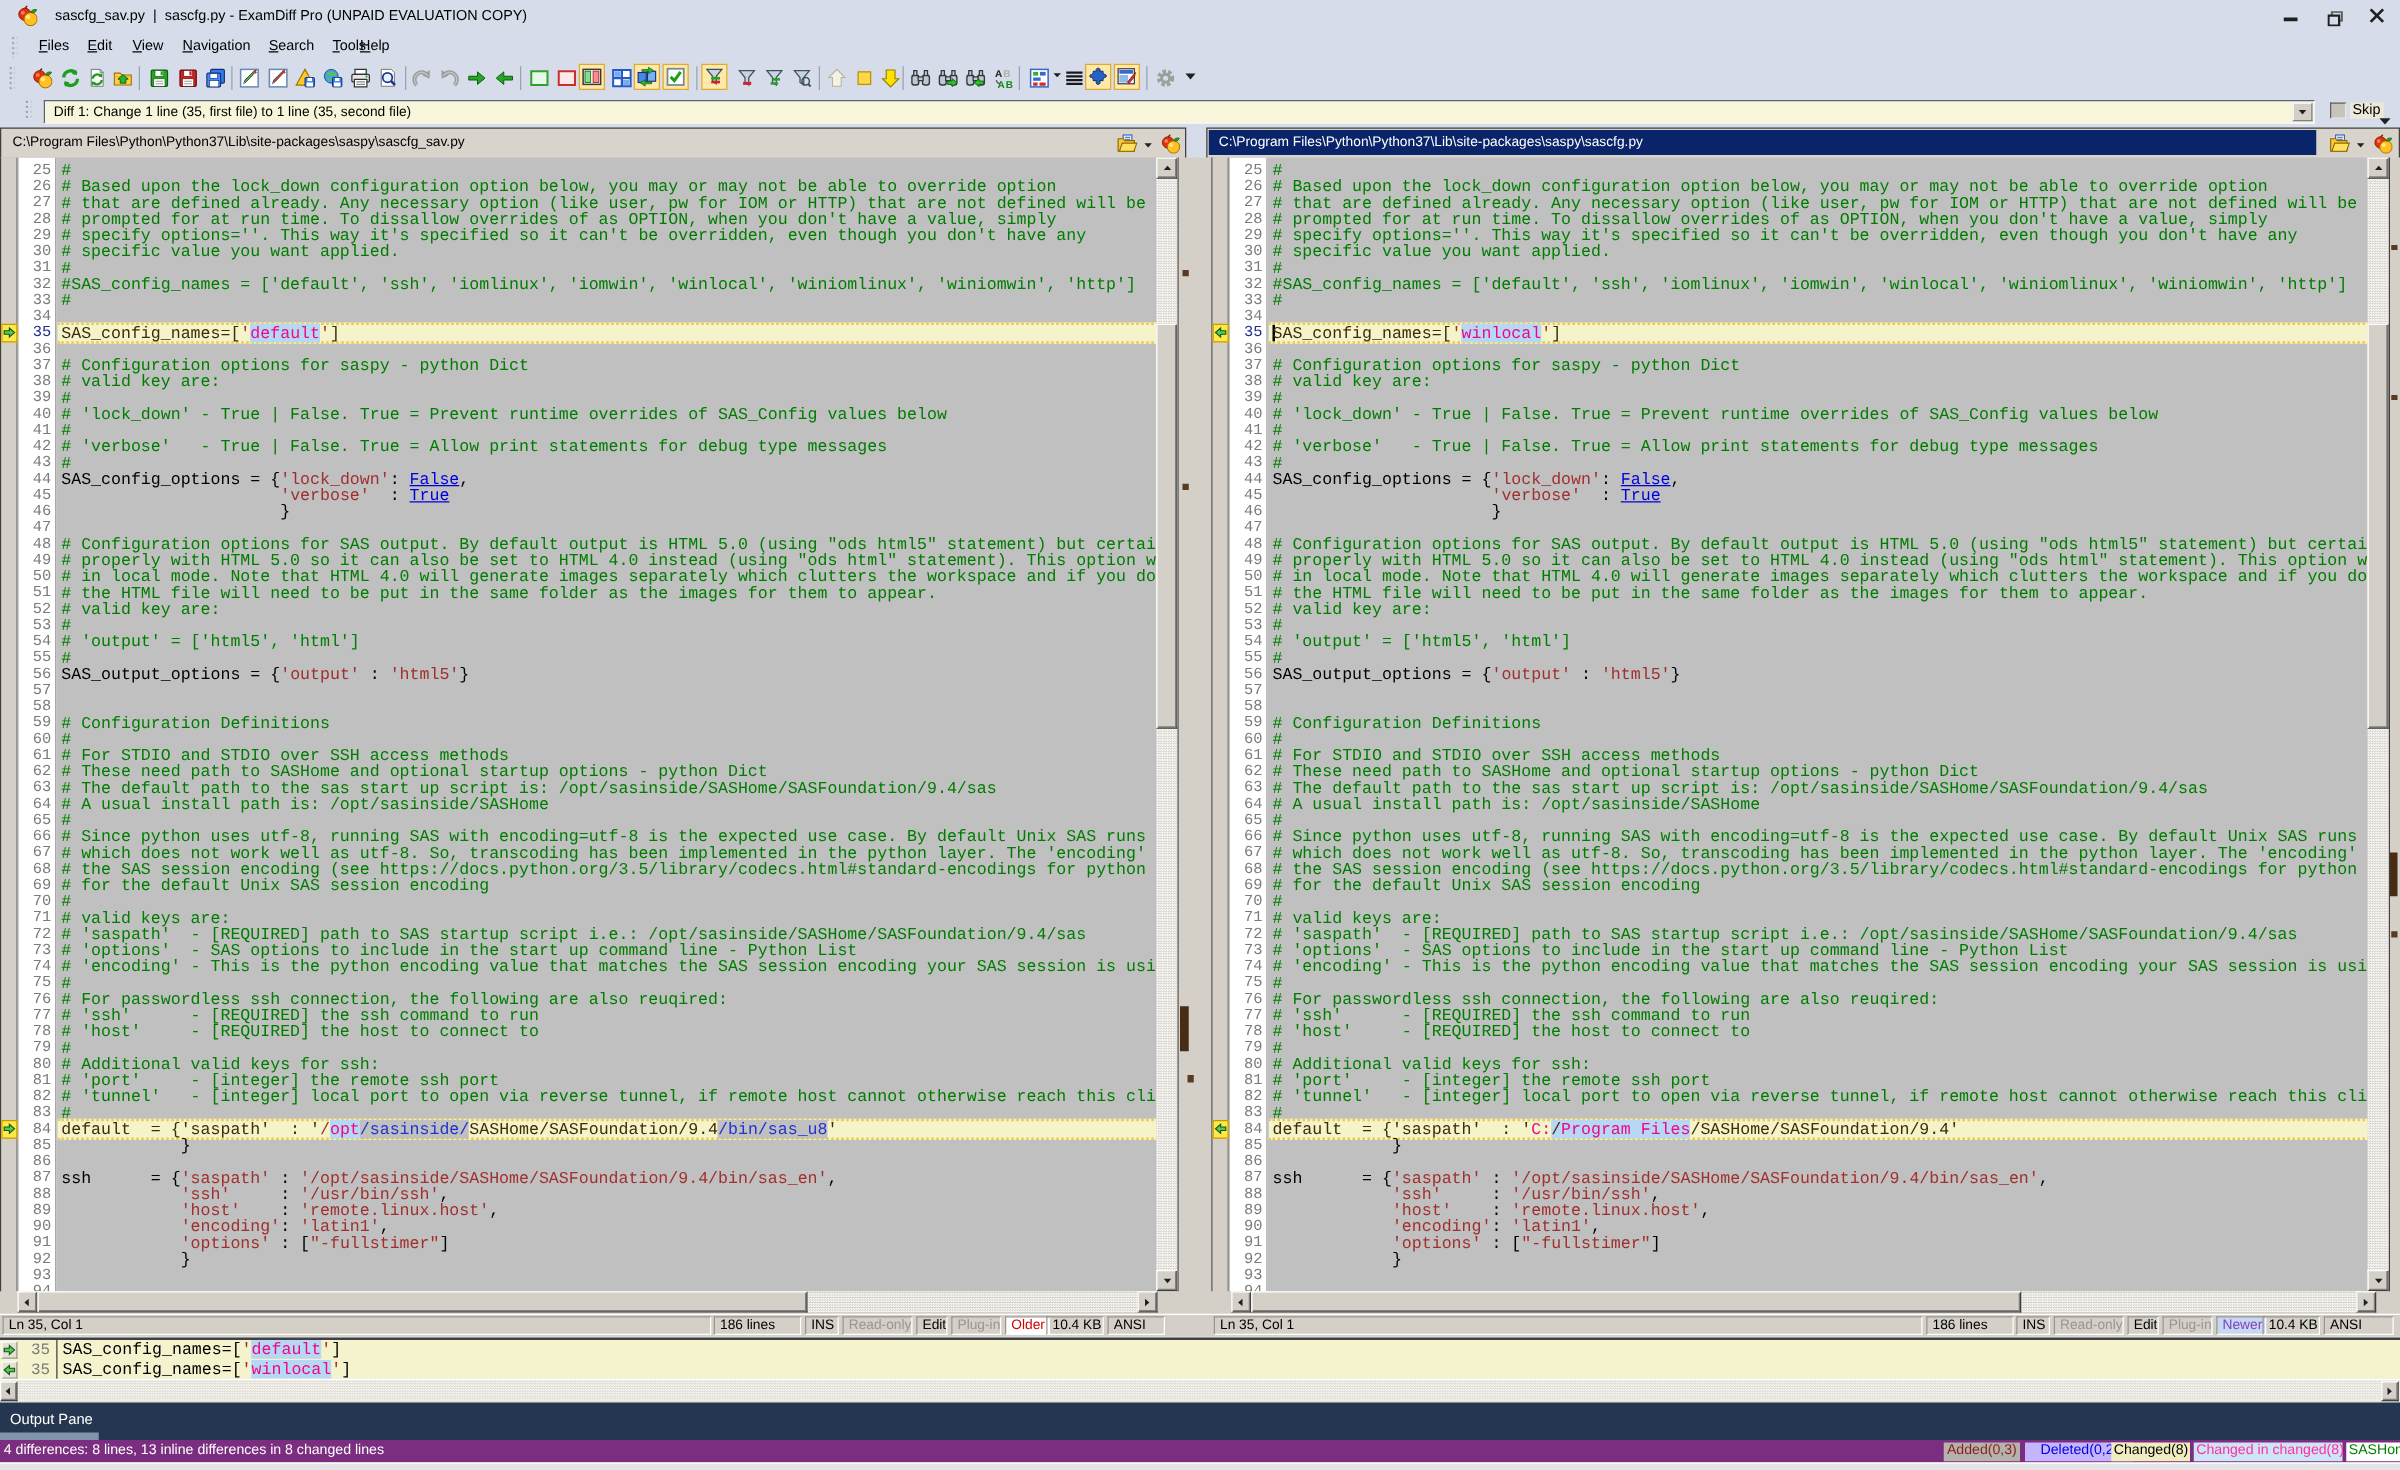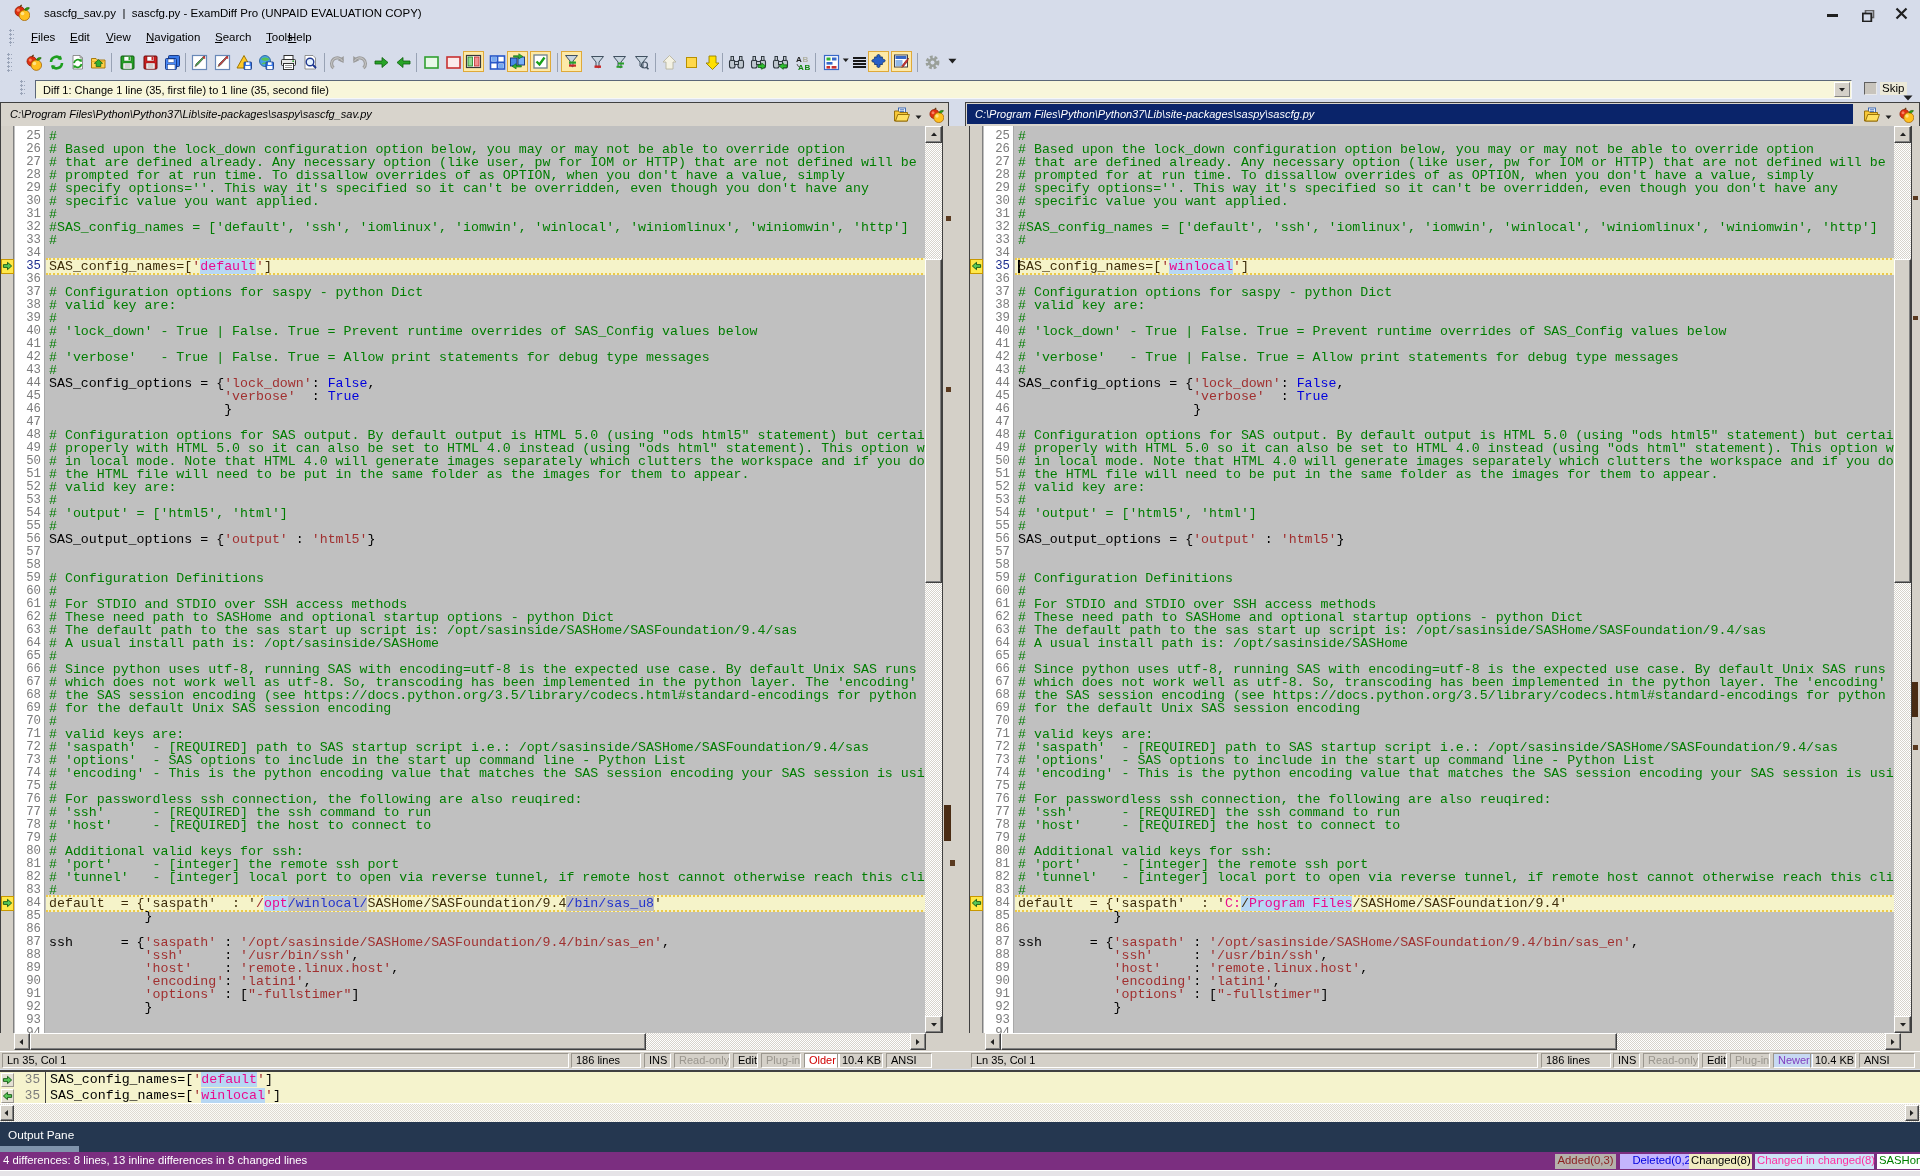--- a/index.html
+++ b/index.html
@@ -20,34 +20,34 @@
 .tbsepv { position:absolute; top:53px; height:19px; width:1px; background:#98a2b4; }
 
 #comborow { left:0; top:78px; width:1920px; height:23px; background:#d6dcea; }
 #combo { position:absolute; left:35px; top:80px; width:1817px; height:19px; background:#f8f6da; border-top:1.5px solid #5a6678; border-left:1.5px solid #5a6678; border-bottom:1px solid #f4f6fa; border-right:1px solid #f4f6fa; }
 #combo-tx { position:absolute; left:7px; top:3px; font-size:11px; color:#000; white-space:pre; }
 #combo-btn { position:absolute; right:1px; top:1px; width:16px; height:15px; background:#d4d0c8; border:1px solid #808080; border-top-color:#fff; border-left-color:#fff; display:flex; align-items:center; justify-content:center; }
 #skipbox { position:absolute; left:1864px; top:82px; width:13px; height:13px; background:#c8c4bc; border:1.5px solid #606060; border-bottom-color:#e8e8e8; border-right-color:#e8e8e8; }
 #skiplab { position:absolute; left:1880px; top:82px; font-size:11.5px; color:#000; background:#ece9d8; padding:0 3px 1px 2px; }
 #skiparr { position:absolute; left:1903px; top:87px; }
 
-.pane-hdr { position:absolute; top:102px; height:41px; border:1px solid #404040;font-style:italic; }
+.pane-hdr { position:absolute; top:102px; height:41px; border:1px solid #404040; }
 .pane-hdr .txt { position:absolute; left:9px; top:5px; font-size:11px; white-space:pre; }
 .hdr-icons { position:absolute; top:3px; display:flex; align-items:center; }
 .pane { position:absolute; top:126px; height:907px; border-left:1px solid #404040; border-right:1px solid #404040; background:#c0c0c0; overflow:hidden; }
 .gutter { position:absolute; left:0; top:0; width:13px; height:100%; background:#d4d0c8; border-right:1px solid #808080; }
 .lncol { position:absolute; left:14px; top:0; width:30px; height:100%; background:#fff; border-right:1px solid #a8a8a8; }
 .codecol { position:absolute; left:45px; top:0; right:17px; height:100%; overflow:hidden; padding-left:3px; }
 .vscroll { position:absolute; right:0; top:0; width:17px; height:100%; }
 .ln { height:13px; font:12.3px/13px "Liberation Mono", monospace; color:#7b7b7b; text-align:right; padding-right:3px; }
 .ln.cur { color:#1f2f8f; }
 .cr { height:13px; font:13.27px/13px "Liberation Mono", monospace; color:#000; white-space:pre; }
 .cr .c { color:#007d00; }
 .cr .s { color:#a03030; }
-.cr .k { color:#0000dd; }
+.cr .k { color:#0000dd;text-decoration:underline; }
 .cr .g { color:#3d2c0a; }
 .cr .m { color:#ea0a8e; }
 .cr .d { color:#2233cc; background:#c0c0c0; }
 .cr .chip { background:#b7d7f3; }
 .caret { display:inline-block; width:2px; height:13px; background:#000; vertical-align:top; margin-right:-2px; }
 .hlrow { position:absolute; left:0; height:13px; background:#f5f3c9; border-top:2px dotted #ecc94a; border-bottom:2px dotted #ecc94a; margin-top:-2px; box-sizing:content-box; }
 .mark { position:absolute; width:13px; height:15px; background:#ffe84a; border:1px solid #c89800; display:flex; align-items:center; justify-content:center; }
 
 .sbtn { position:absolute; background:#d4d0c8; border:1px solid #404040; border-top-color:#fff; border-left-color:#fff; box-shadow:inset -1px -1px 0 #808080; display:flex; align-items:center; justify-content:center; }
 .strack { position:absolute; background:repeating-conic-gradient(#ffffff 0 25%, #d7d3cb 0 50%); background-size:2px 2px; }
@@ -627,21 +627,21 @@
 <div class="cr"><span class="c"># 'encoding' - This is the python encoding value that matches the SAS session encoding your SAS session is usin</span></div>
 <div class="cr"><span class="c">#</span></div>
 <div class="cr"><span class="c"># For passwordless ssh connection, the following are also reuqired:</span></div>
 <div class="cr"><span class="c"># 'ssh'      - [REQUIRED] the ssh command to run</span></div>
 <div class="cr"><span class="c"># 'host'     - [REQUIRED] the host to connect to</span></div>
 <div class="cr"><span class="c">#</span></div>
 <div class="cr"><span class="c"># Additional valid keys for ssh:</span></div>
 <div class="cr"><span class="c"># 'port'     - [integer] the remote ssh port</span></div>
 <div class="cr"><span class="c"># 'tunnel'   - [integer] local port to open via reverse tunnel, if remote host cannot otherwise reach this clien</span></div>
 <div class="cr"><span class="c">#</span></div>
-<div class="cr"><span class="g">default  = {'saspath'  : '</span><span class="s">/</span><span class="m chip">opt</span><span class="d">/winlocal/</span><span class="g">SASHome/SASFoundation/9.4</span><span class="d">/bin/sas_u8</span><span class="g">'</span></div>
+<div class="cr"><span class="g">default  = {'saspath'  : '</span><span class="s">/</span><span class="m chip">opt</span><span class="d">/sasinside/</span><span class="g">SASHome/SASFoundation/9.4</span><span class="d">/bin/sas_u8</span><span class="g">'</span></div>
 <div class="cr">            }</div>
 <div class="cr"></div>
 <div class="cr">ssh      = {<span class="s">'saspath'</span> : <span class="s">'/opt/sasinside/SASHome/SASFoundation/9.4/bin/sas_en'</span>,</div>
 <div class="cr">            <span class="s">'ssh'</span>     : <span class="s">'/usr/bin/ssh'</span>,</div>
 <div class="cr">            <span class="s">'host'</span>    : <span class="s">'remote.linux.host'</span>,</div>
 <div class="cr">            <span class="s">'encoding'</span>: <span class="s">'latin1'</span>,</div>
 <div class="cr">            <span class="s">'options'</span> : [<span class="s">"-fullstimer"</span>]</div>
 <div class="cr">            }</div>
 <div class="cr"></div>
 <div class="cr"></div>

